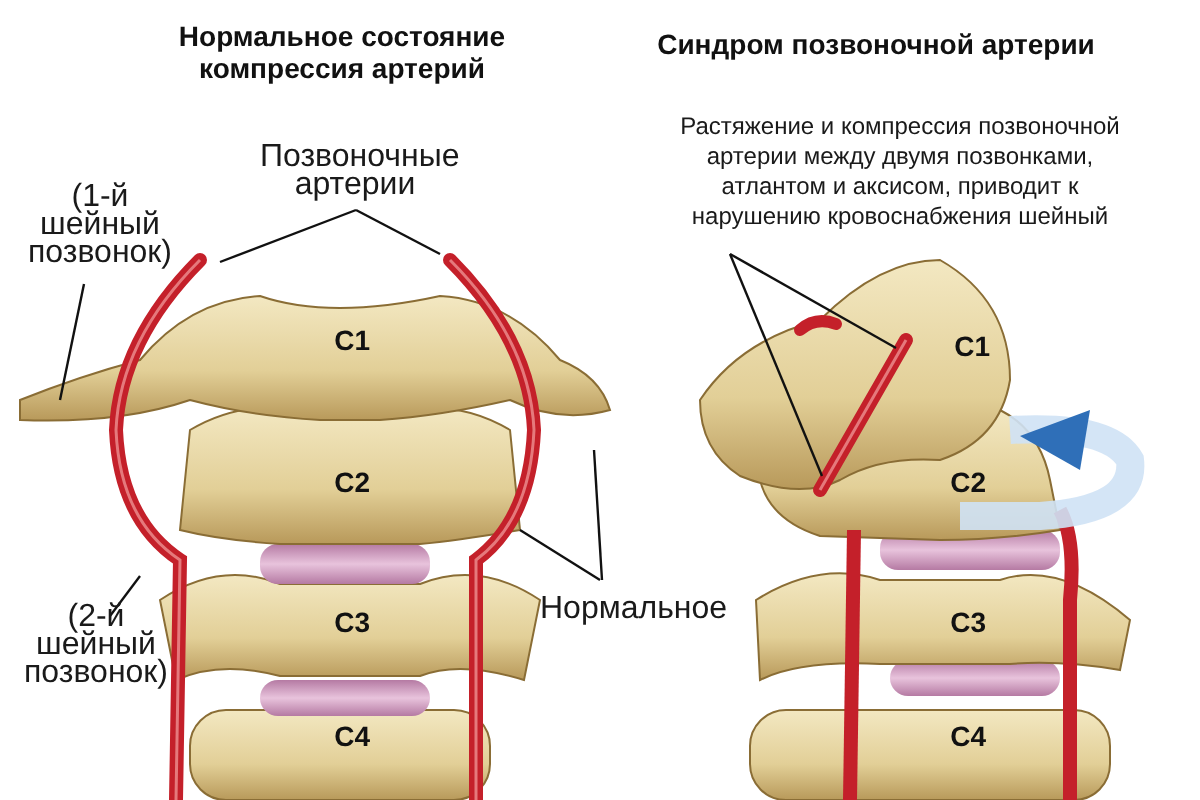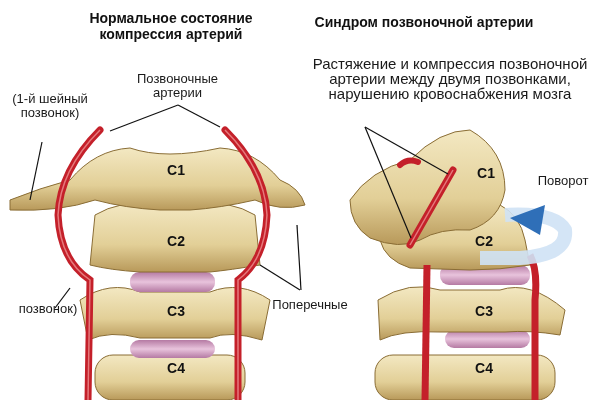--- a/index.html
+++ b/index.html
@@ -1,19 +1,19 @@
 <!DOCTYPE html>
 <html><head>
 <meta charset="utf-8">
 <style>
   html, body { margin:0; padding:0; background:#ffffff; }
   body { width:600px; height:400px; position:relative; overflow:hidden; font-family:"Liberation Sans", "DejaVu Sans", sans-serif; color:#1a1a1a; }
   .abs { position:absolute; }
   .title { font-weight:bold; font-size:14px; line-height:16px; text-align:center; color:#111; }
-  .label { font-size:13px; line-height:14px; text-align:center; color:#1a1a1a; }
+  .label { font-size:16px; line-height:14px; text-align:center; color:#1a1a1a; }
   .vlabel { font-weight:bold; font-size:14px; color:#111; text-align:right; }
   svg.art { position:absolute; left:0; top:0; }
 </style>
 </head>
 <body>
 
 <svg class="art" width="600" height="400" viewBox="0 0 600 400">
   <defs>
     <linearGradient id="bone" x1="0" y1="0" x2="0" y2="1">
       <stop offset="0" stop-color="#f3e8c2"></stop>
@@ -76,48 +76,49 @@
 
     <path d="M505 215 Q555 212 565 230 Q568 255 520 258 L480 258" fill="none" stroke="#cfe2f5" stroke-width="14" opacity="0.9"></path>
     <path d="M545 205 L510 218 L540 235 Z" fill="#2f6fb8"></path>
   </g>
 </svg>
 
 <div class="abs title" style="left:76px;top:10px;width:190px;">
   <div>Нормальное состояние</div>
   <div>компрессия артерий</div>
 </div>
-<div class="abs title" style="left:294px;top:14px;width:260px;">Синдром позвоночной артерии</div>
+<div class="abs title" style="left:308px;top:14px;width:260px;">Синдром позвоночной артерии</div>
 
-<div class="abs label" style="left:305px;top:56px;width:290px;font-size:15px;line-height:15px;">
+<div class="abs label" style="left:305px;top:56px;width:290px;font-size:12px;line-height:15px;">
   <div>Растяжение и компрессия позвоночной</div>
   <div>артерии между двумя позвонками,</div>
-  <div>нарушению кровоснабжения мозга</div>
+  <div>атлантом и аксисом, приводит к</div>
+  <div>нарушению кровоснабжения шейный</div>
 </div>
 
 <div class="abs label" style="left:5px;top:92px;width:90px;">
   <div>(1-й шейный</div>
   <div>позвонок)</div>
 </div>
 <div class="abs label" style="left:130px;top:72px;width:95px;">
   <div>Позвоночные</div>
   <div>артерии</div>
 </div>
 <div class="abs label" style="left:2px;top:302px;width:92px;">
+  <div>(2-й шейный</div>
   <div>позвонок)</div>
 </div>
 <div class="abs label" style="left:270px;top:298px;width:80px;">
-  <div>Поперечные</div>
+  <div>Нормальное</div>
 </div>
 
 <div class="abs vlabel" style="left:155px;top:162px;width:30px;">C1</div>
 <div class="abs vlabel" style="left:155px;top:233px;width:30px;">C2</div>
 <div class="abs vlabel" style="left:155px;top:303px;width:30px;">C3</div>
 <div class="abs vlabel" style="left:155px;top:360px;width:30px;">C4</div>
 
 <div class="abs vlabel" style="left:465px;top:165px;width:30px;">C1</div>
 <div class="abs vlabel" style="left:463px;top:233px;width:30px;">C2</div>
 <div class="abs vlabel" style="left:463px;top:303px;width:30px;">C3</div>
 <div class="abs vlabel" style="left:463px;top:360px;width:30px;">C4</div>
 
 <div class="abs label" style="left:528px;top:174px;width:70px;">
-  <div>Поворот</div>
 </div>
 
 </body></html>

